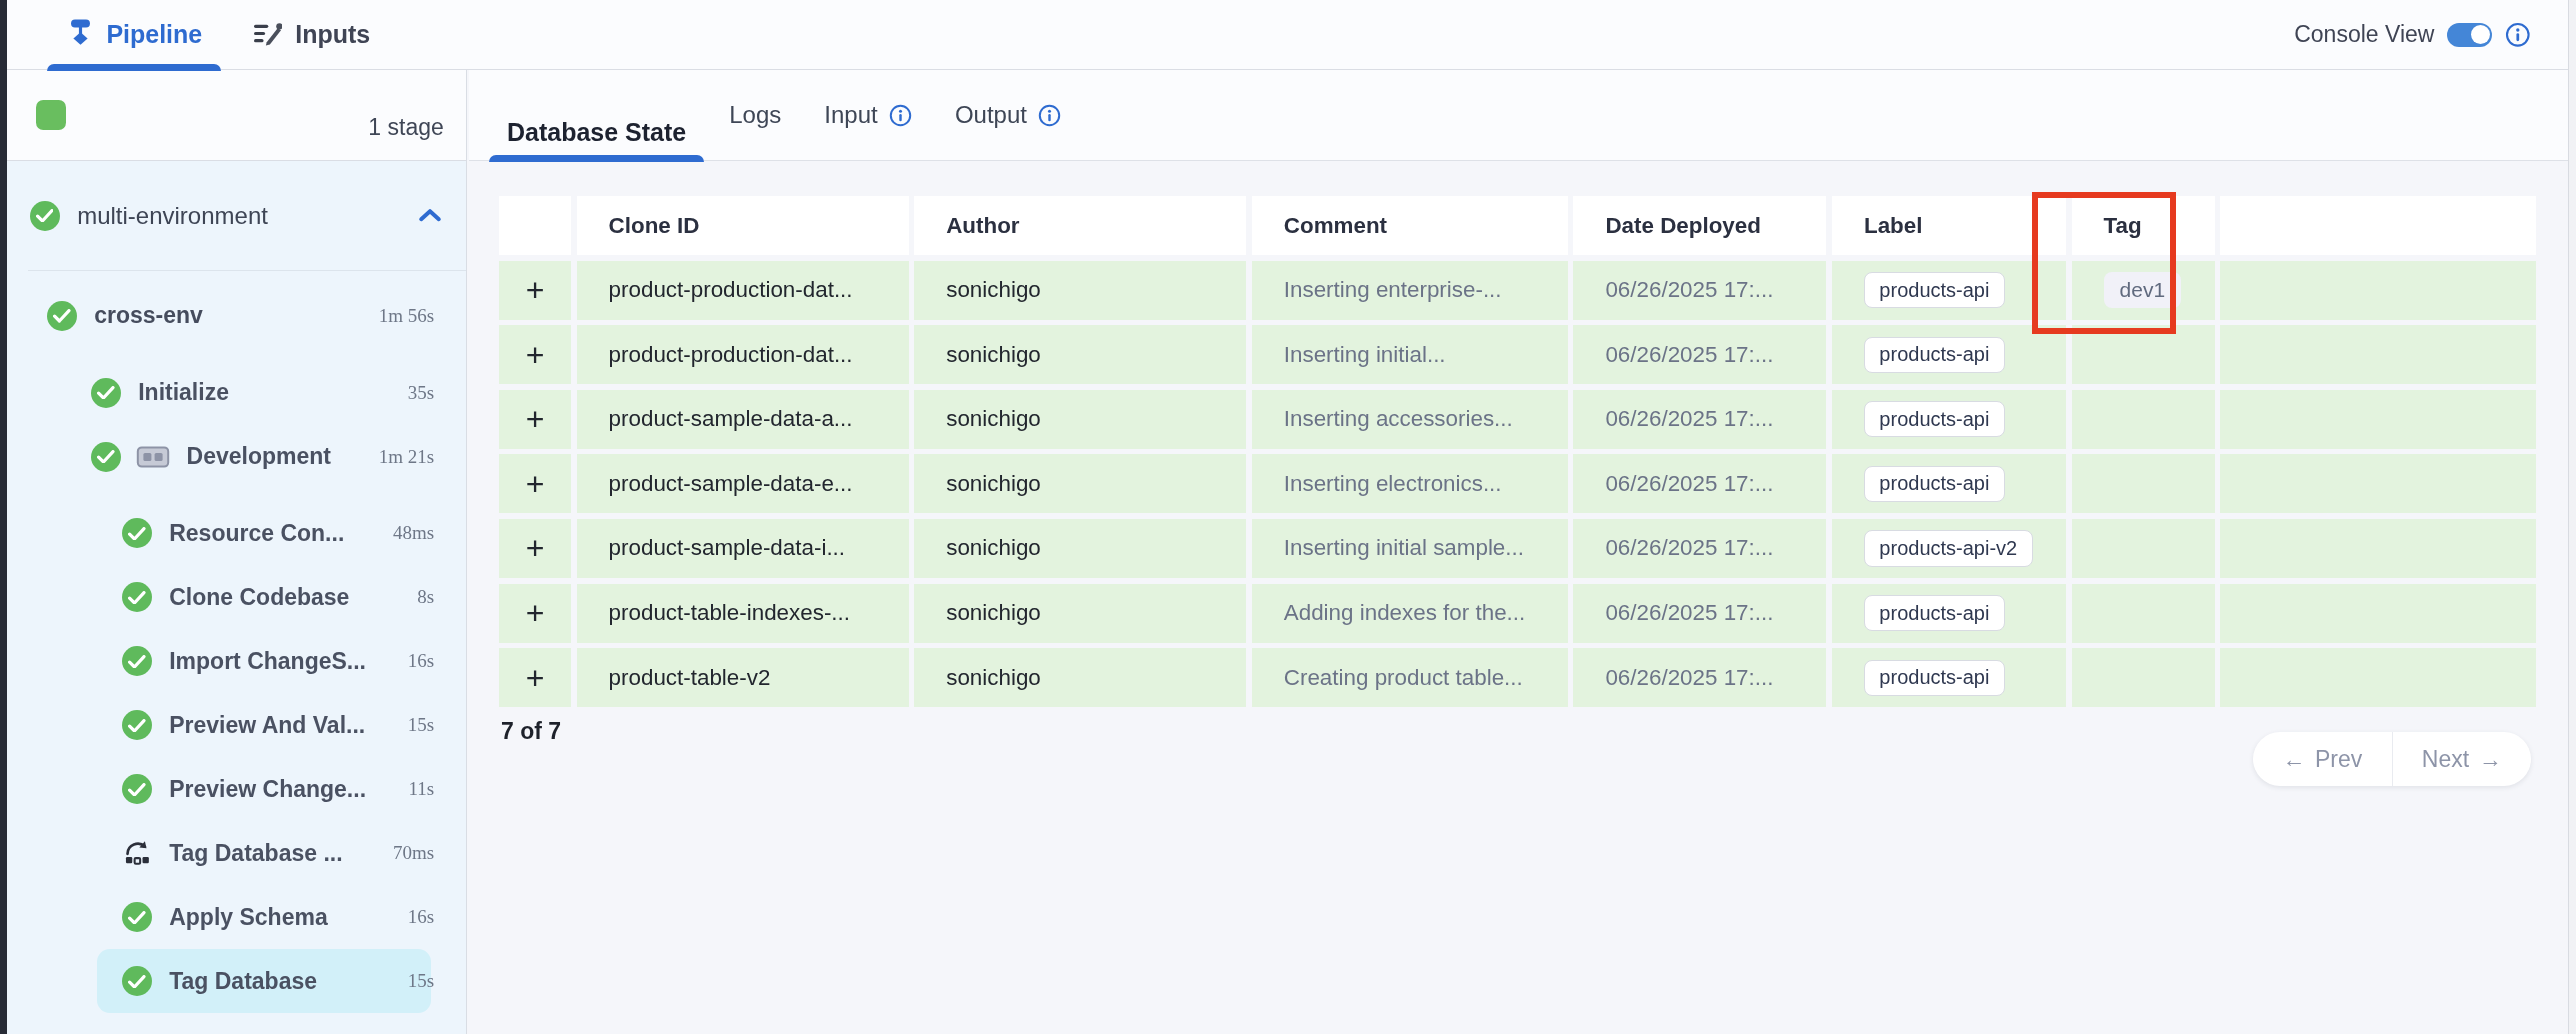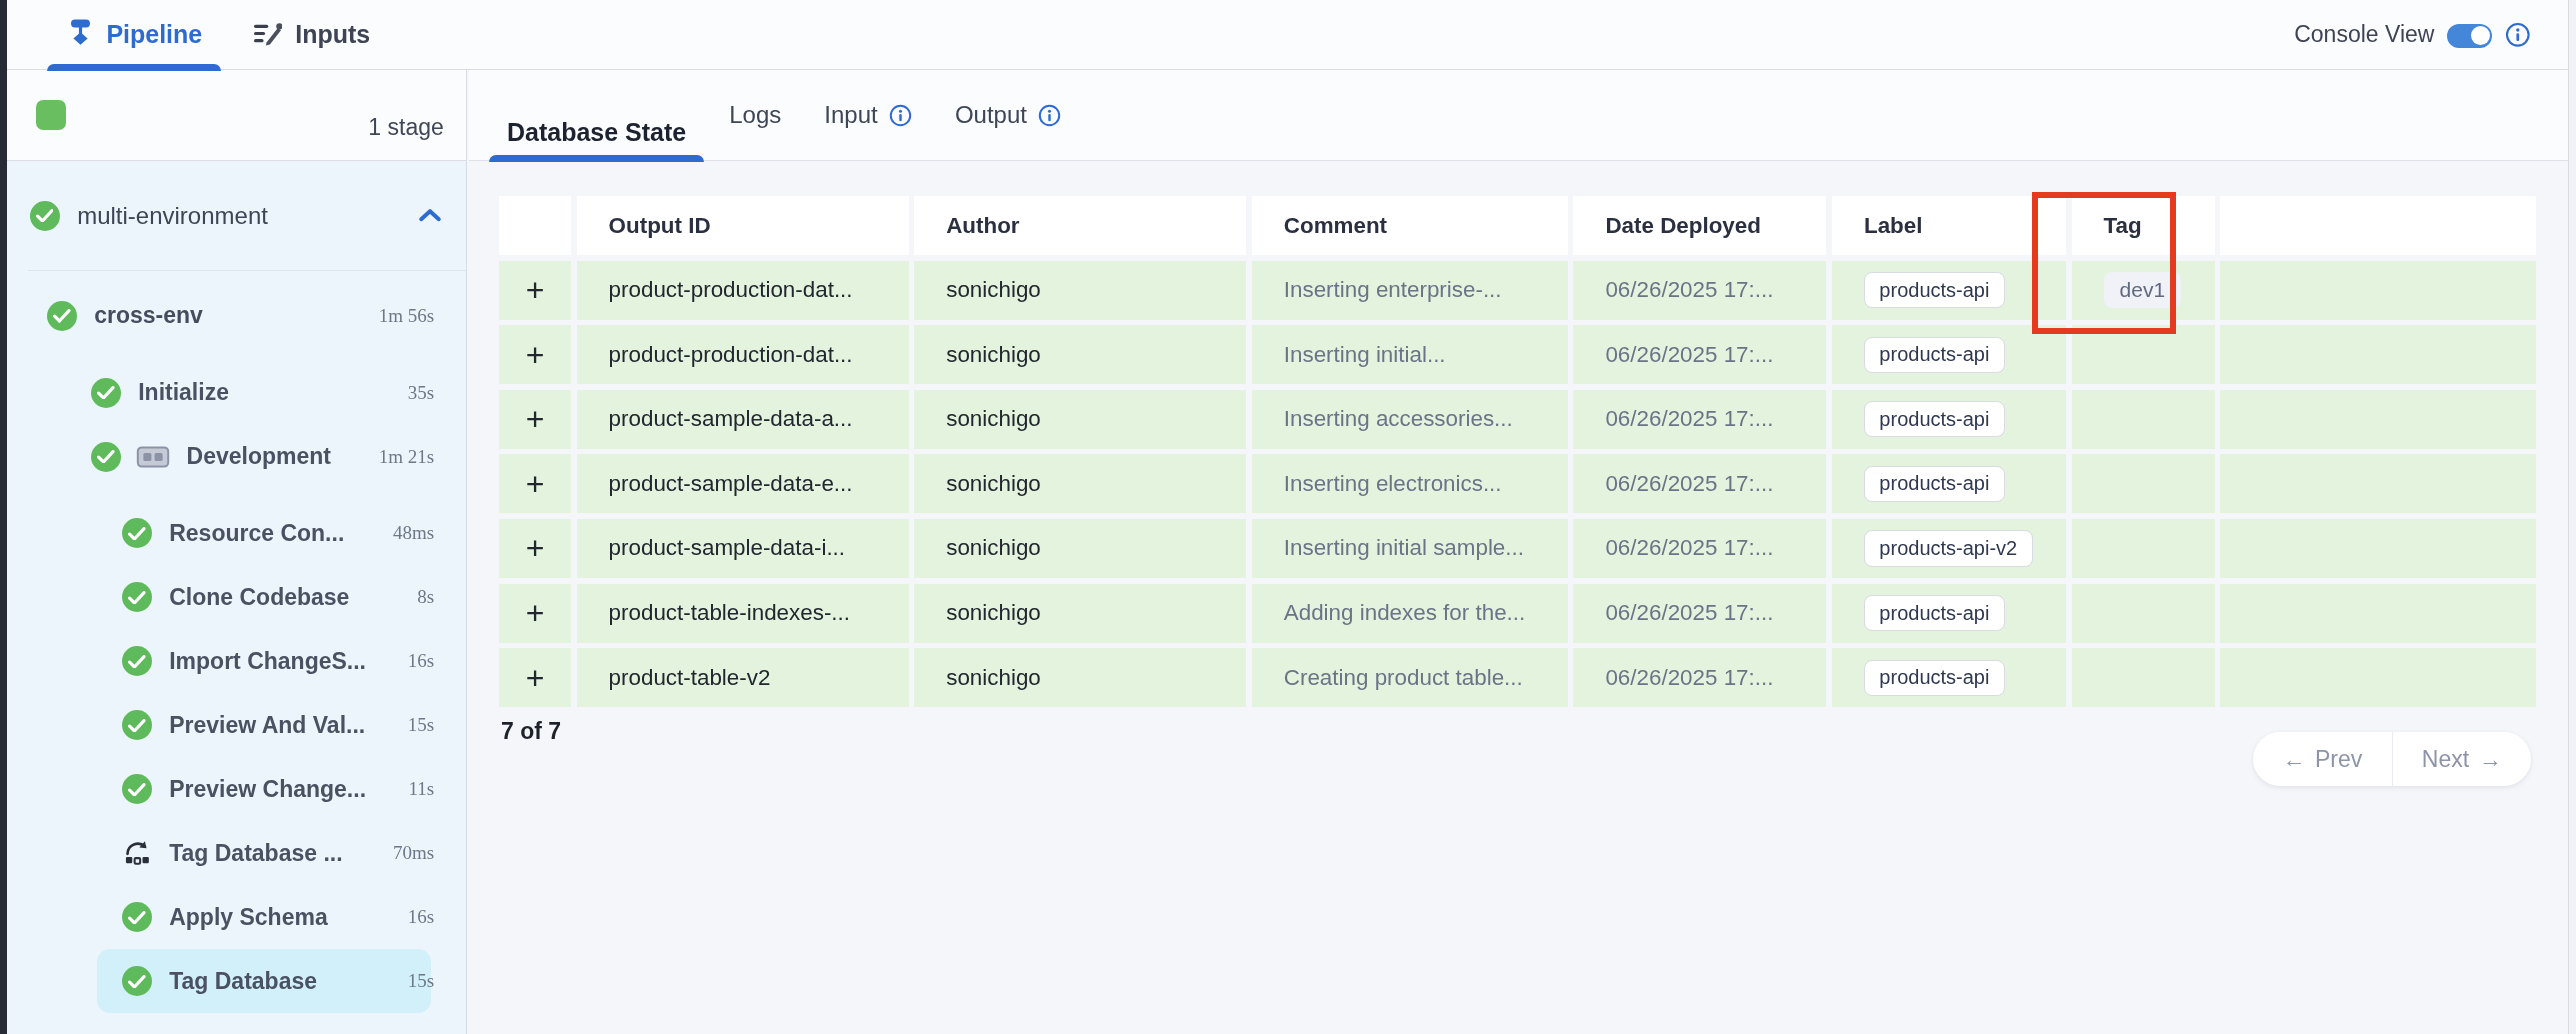--- a/index.html
+++ b/index.html
@@ -22,21 +22,21 @@
     display:flex; align-items:center; padding:0 37px 0 45px; z-index:5;
   }
   .tb-tab { position:relative; height:70px; display:flex; align-items:center; gap:12.8px; padding:0 14.4px; cursor:pointer; }
   .tb-tab .tb-label { font-size:25px; font-weight:700; color:#3f4454; }
   .tb-tab.active .tb-label { color:#2e6bd0; }
   .tb-tab.active::after {
     content:""; position:absolute; left:-4.8px; right:-4.8px; bottom:-1.6px; height:7.2px;
     background:#2e6bd0; border-radius:7.2px 7.2px 0 0;
   }
   .tb-gap { width:22.4px; }
-  .tb-right { margin-left:auto; display:flex; align-items:flex-end; gap:13px; }
+  .tb-right { margin-left:auto; display:flex; align-items:center; gap:13px; }
   .console-label { font-size:23px; color:#3f4454; }
   .toggle { width:45px; height:24px; border-radius:12.8px; background:#4486d7; position:relative; cursor:pointer; }
   .toggle .knob { position:absolute; top:2.4px; right:2.4px; width:19px; height:19px; border-radius:50%; background:#fff; }
 
   .info-icon { display:inline-flex; }
 
   
   .sidebar {
     position:absolute; left:7.2px; top:70px; bottom:0; width:460px;
     border-right:1.6px solid #d9dde4; background:#edf5fc; z-index:4;
@@ -368,21 +368,21 @@
               <circle cx="16" cy="10" r="2.1" fill="#2e6bd0"></circle>
               <rect x="14.3" y="14" width="3.4" height="10" rx="1.7" fill="#2e6bd0"></rect>
             </svg>
         </span>
       </div>
     </div>
 
     <div class="db-table">
 
       <div class="cell head expand"></div>
-      <div class="cell head">Output ID</div>
+      <div class="cell head">Clone ID</div>
       <div class="cell head">Author</div>
       <div class="cell head">Comment</div>
       <div class="cell head">Date Deployed</div>
       <div class="cell head">Label</div>
       <div class="cell head">Tag</div>
       <div class="cell head"></div>
 
       <div class="cell body expand">
           <span class="plus">+</span>
         </div>

